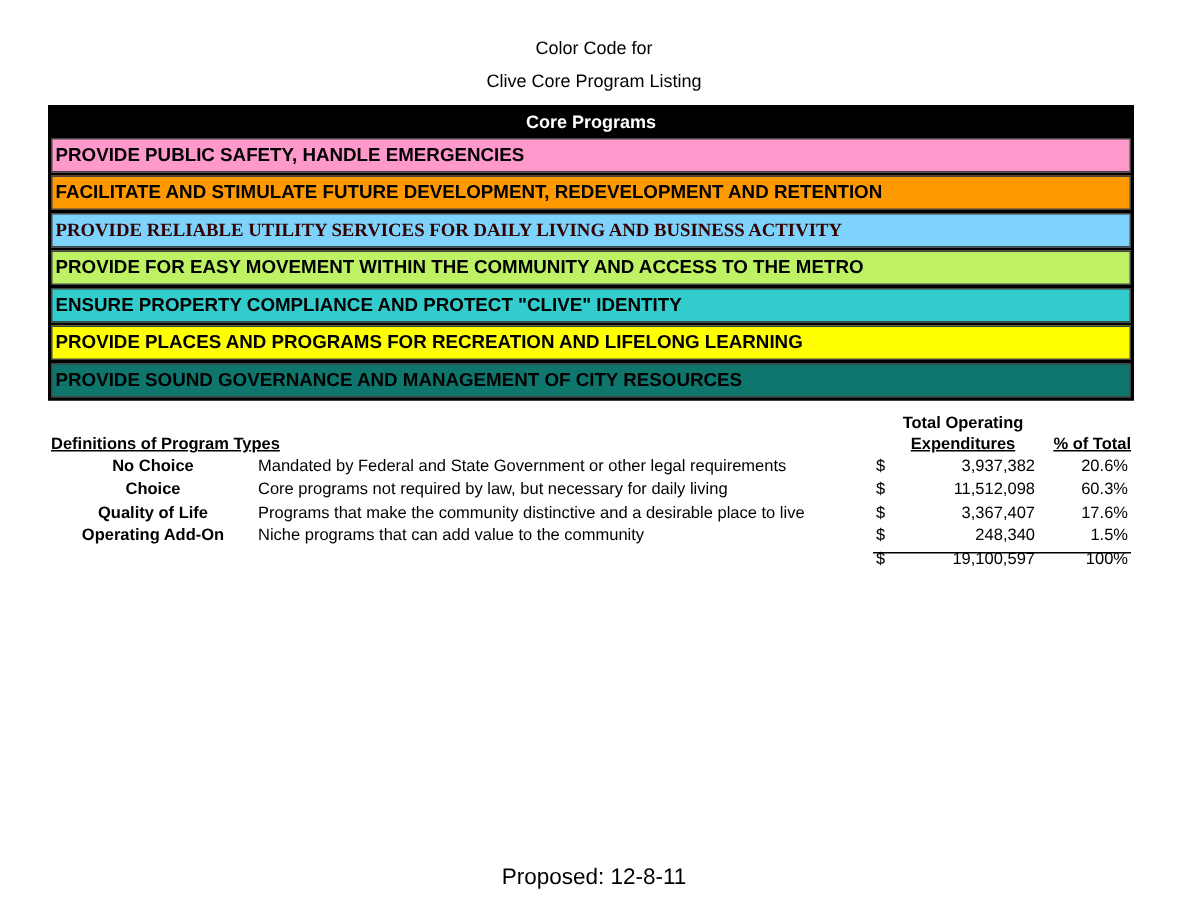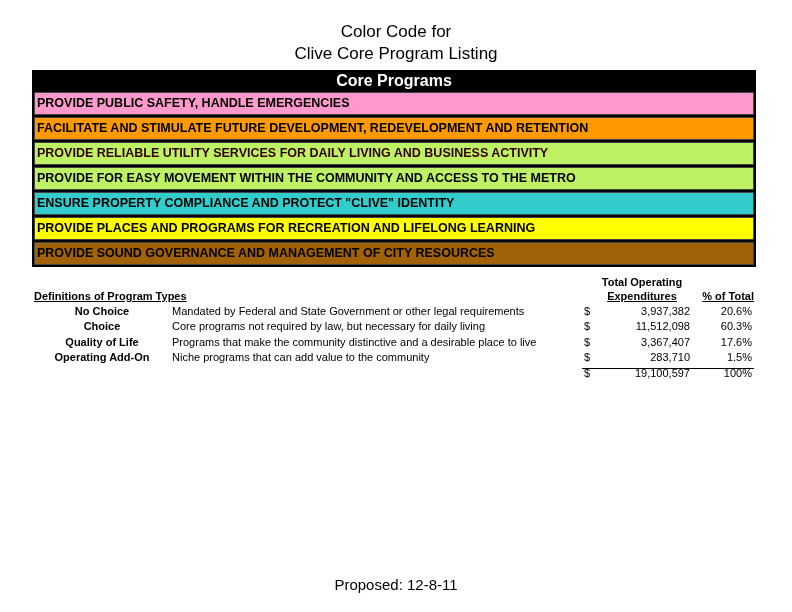--- a/index.html
+++ b/index.html
@@ -3,29 +3,29 @@
 <meta charset="utf-8">
 <style>
   html, body { margin: 0; padding: 0; }
   body {
     width: 792px; height: 612px; background: #ffffff; position: relative;
     font-family: "Liberation Sans", "DejaVu Sans", sans-serif; color: #000;
     overflow: hidden;
   }
   .title {
     position: absolute; left: 0; width: 792px; top: 21px;
-    text-align: center; font-size: 17px; line-height: 22px;
+    text-align: center; font-size: 12px; line-height: 22px;
   }
   .core-table {
     position: absolute; left: 32px; top: 70px; width: 720px;
     border: 2px solid #000; background: #000;
   }
   .core-header {
     height: 18px; line-height: 18px; text-align: center;
-    color: #fff; font-weight: bold; font-size: 16px; background: #000;
+    color: #fff; font-weight: bold; font-size: 12px; background: #000;
   }
   .core-row {
     height: 21px; line-height: 21px; margin-top: 2px;
     padding-left: 2px; font-weight: bold; font-size: 12.5px;
     border: 1px solid #444; box-sizing: content-box;
     white-space: nowrap; overflow: hidden;
   }
   .defs {
     position: absolute; left: 34px; top: 275px; width: 720px;
     font-size: 11px;
@@ -58,25 +58,25 @@
 
 <div class="title">
   <div>Color Code for</div>
   <div>Clive Core Program Listing</div>
 </div>
 
 <div class="core-table">
   <div class="core-header">Core Programs</div>
   <div class="core-row" style="background: rgb(255, 153, 204); color: rgb(0, 0, 0);"><span>PROVIDE PUBLIC SAFETY, HANDLE EMERGENCIES</span></div>
   <div class="core-row" style="background: rgb(255, 153, 0); color: rgb(0, 0, 0);"><span>FACILITATE AND STIMULATE FUTURE DEVELOPMENT, REDEVELOPMENT AND RETENTION</span></div>
-  <div class="core-row" style="background: #bef264; color: rgb(51, 0, 0);"><span>PROVIDE RELIABLE UTILITY SERVICES FOR DAILY LIVING AND BUSINESS ACTIVITY</span></div>
+  <div class="core-row" style="background: #7dd3fc; color: rgb(51, 0, 0); font-family: Liberation Serif, serif;"><span>PROVIDE RELIABLE UTILITY SERVICES FOR DAILY LIVING AND BUSINESS ACTIVITY</span></div>
   <div class="core-row" style="background: #bef264; color: rgb(0, 0, 0);"><span>PROVIDE FOR EASY MOVEMENT WITHIN THE COMMUNITY AND ACCESS TO THE METRO</span></div>
   <div class="core-row" style="background: rgb(51, 204, 204); color: rgb(0, 0, 0);"><span>ENSURE PROPERTY COMPLIANCE AND PROTECT "CLIVE" IDENTITY</span></div>
   <div class="core-row" style="background: rgb(255, 255, 0); color: rgb(0, 0, 0);"><span>PROVIDE PLACES AND PROGRAMS FOR RECREATION AND LIFELONG LEARNING</span></div>
-  <div class="core-row" style="background: #a16207; color: rgb(0, 0, 0);"><span>PROVIDE SOUND GOVERNANCE AND MANAGEMENT OF CITY RESOURCES</span></div>
+  <div class="core-row" style="background: #0f766e; color: rgb(0, 0, 0);"><span>PROVIDE SOUND GOVERNANCE AND MANAGEMENT OF CITY RESOURCES</span></div>
 </div>
 
 <div class="defs">
   <div class="col-head" style="left:558px; top:0; width:100px;">
     <div>Total Operating</div>
     <div><u>Expenditures</u></div>
   </div>
   <div class="col-head" style="left:660px; top:14px; width:60px; text-align:right;">
     <u>% of Total</u>
   </div>
@@ -100,21 +100,21 @@
     <span class="def-type">Quality of Life</span>
     <span class="def-desc">Programs that make the community distinctive and a desirable place to live</span>
     <span class="def-dollar">$</span>
     <span class="def-amount">3,367,407</span>
     <span class="def-pct">17.6%</span>
   </div>
   <div class="def-row" style="top:75px;">
     <span class="def-type">Operating Add-On</span>
     <span class="def-desc">Niche programs that can add value to the community</span>
     <span class="def-dollar">$</span>
-    <span class="def-amount">283,710</span>
+    <span class="def-amount">248,340</span>
     <span class="def-pct">1.5%</span>
   </div>
 
   <div class="total-line"></div>
   <div class="def-row" style="top:91px;">
     <span class="def-dollar">$</span>
     <span class="def-amount">19,100,597</span>
     <span class="def-pct">100%</span>
   </div>
 </div>

